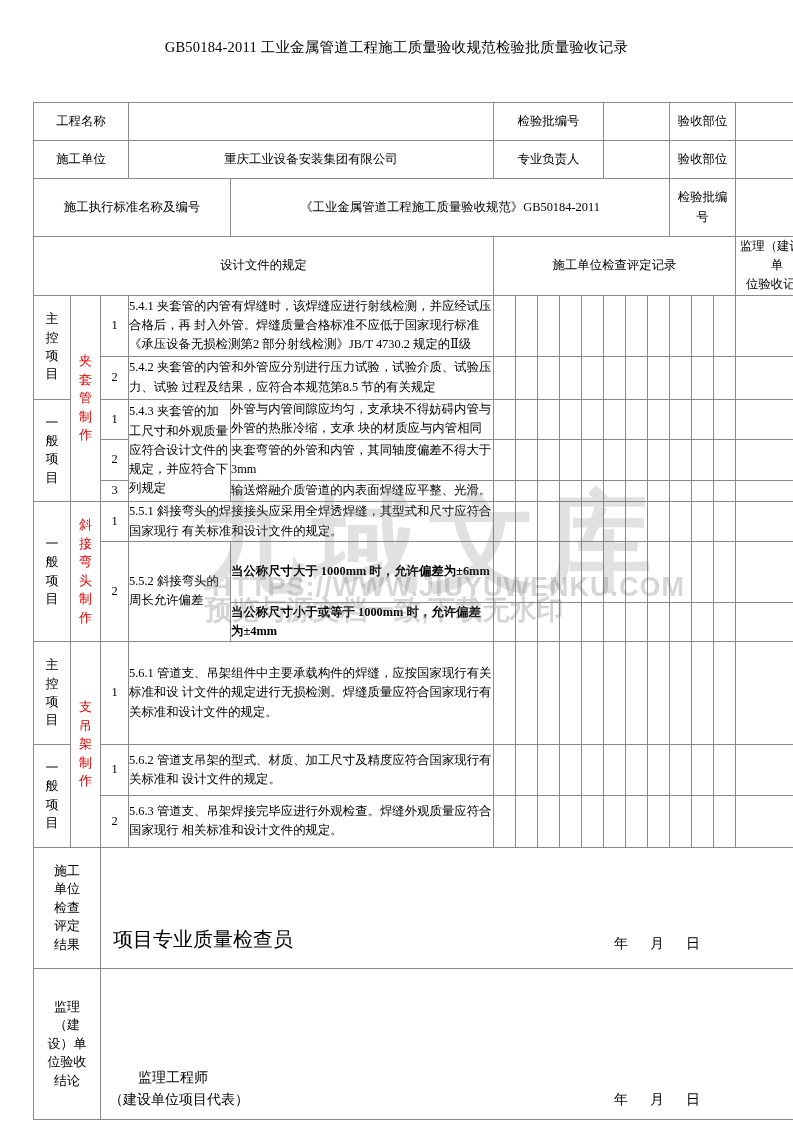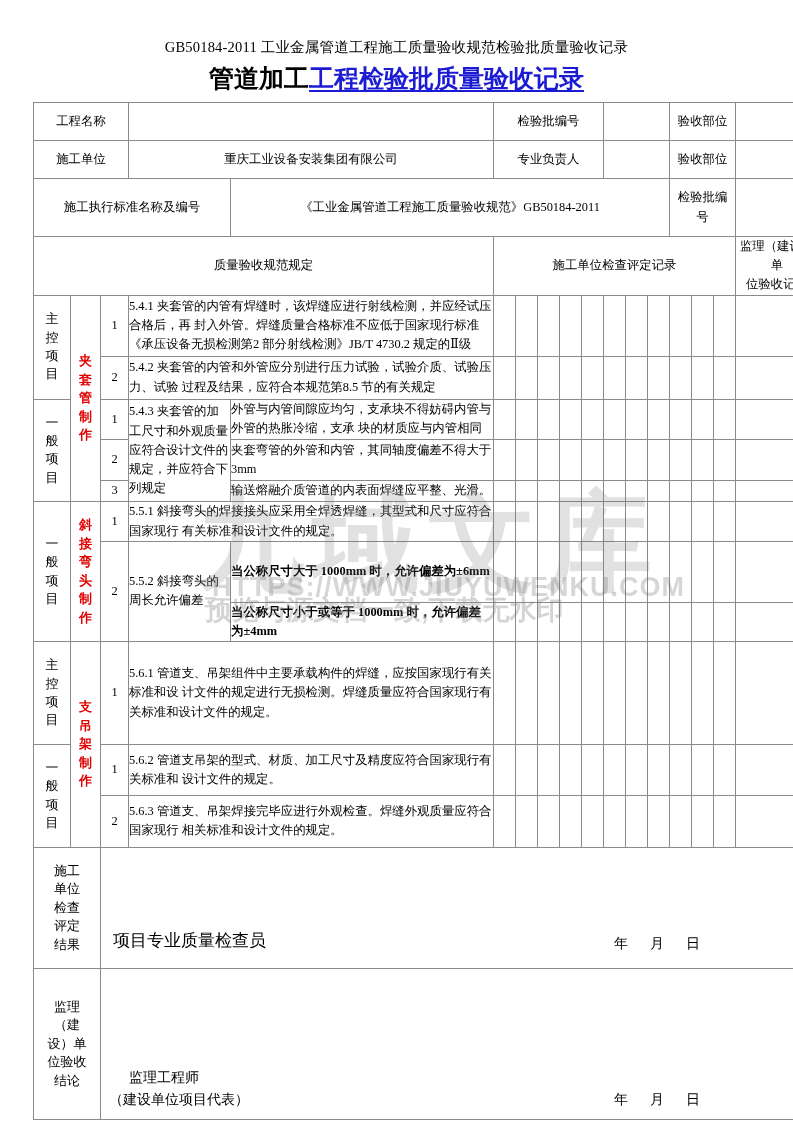--- a/index.html
+++ b/index.html
@@ -58,57 +58,54 @@
     background:transparent;
   }
   .padl{padding:4px 5px 4px 7px;}
 
   
   .vert{
     text-align:center;font-size:13px;line-height:1.42;
     letter-spacing:0px;width:1em;margin:14px auto;
     word-break:break-all;
   }
-  .vert.red{color:#e00000;font-weight:bold;}
+  .vert.red{color:#e00000;font-weight:normal;}
   .vert-wrap{display:flex;align-items:center;justify-content:center;height:100%;}
 
   .num{text-align:center;font-size:12.5px;}
   .sec-hd{text-align:center;font-size:14.5px;padding:7px 4px;}
   .sec-hd2{text-align:center;font-size:13.5px;line-height:1.5;padding:5px 3px;}
 
   .formrow td{font-size:14px;}
   .formrow .lbl{text-align:center;padding:9px 4px;margin-top:32px;}
   .formrow .val{text-align:center;padding:9px 4px;}
 
   .bottom-lbl{text-align:center;font-size:14px;line-height:1.52;padding:6px 2px;}
   .sig-area{position:relative;height:100%;}
-  .sig-line{font-size:17px;}
+  .sig-line{font-size:20px;}
   .sig-row{position:absolute;left:12px;bottom:8px;width:96%;}
   .ymd{position:absolute;right:96px;bottom:8px;font-size:14px;letter-spacing:22px;}
   .ymd2{position:absolute;right:96px;bottom:8px;font-size:14px;letter-spacing:22px;}
-  .mi-name{position:absolute;left:28px;bottom:30px;font-size:14px;}
+  .mi-name{position:absolute;left:37px;bottom:30px;font-size:14px;}
   .mi-name2{position:absolute;left:8px;bottom:8px;font-size:14px;}
   .txt{font-size:12.4px;line-height:1.62;}
   .txt-sm{font-size:12.2px;line-height:1.6;font-weight:bold;}
 </style>
 </head>
 <body>
 
 <div class="page">
 
   <div class="wm-layer">
     <div class="wm-big">九域文库</div>
     <div class="wm-url">HTTPS://WWW.JIUYUWENKU.COM</div>
     <div class="wm-sub">预览与源文档一致,下载无水印</div>
   </div>
 
   <div class="doc-head">GB50184-2011 工业金属管道工程施工质量验收规范检验批质量验收记录</div>
-  <div class="doc-title">
-    <span class="blk">管道加工</span><span class="blu">工程检验批质量验收记录</span>
-  </div>
 
   <table class="main">
     <colgroup>
       <col style="width:37px">
       <col style="width:30px">
       <col style="width:28px">
       <col style="width:102px">
       <col style="width:263px">
       <col style="width:22px">
         <col style="width:22px">
@@ -144,21 +141,21 @@
     </tr>
 
     <tr class="formrow">
       <td class="lbl" colspan="4">施工执行标准名称及编号</td>
       <td class="val" colspan="9">《工业金属管道工程施工质量验收规范》GB50184-2011</td>
       <td class="val" colspan="3">检验批编号</td>
       <td class="val"></td>
     </tr>
 
     <tr>
-      <td class="sec-hd" colspan="5">质量验收规范规定</td>
+      <td class="sec-hd" colspan="5">设计文件的规定</td>
       <td class="sec-hd2" colspan="11">施工单位检查评定记录</td>
       <td class="sec-hd2">
         <div>监理（建设）单</div>
         <div>位验收记录</div>
       </td>
     </tr>
 
     <tr>
       <td rowspan="2">
         <div class="vert-wrap">

